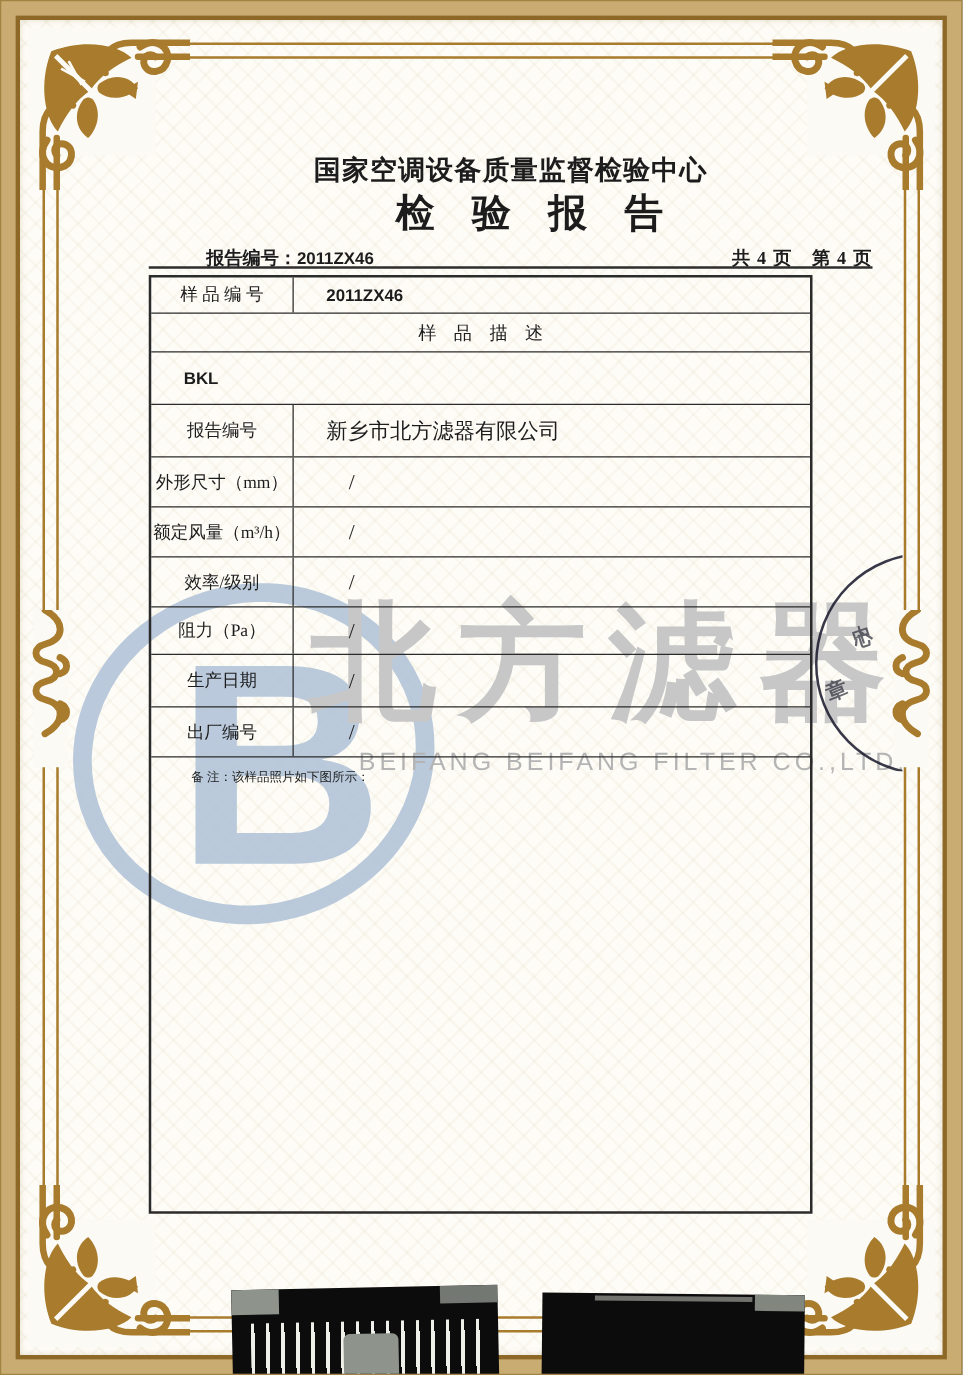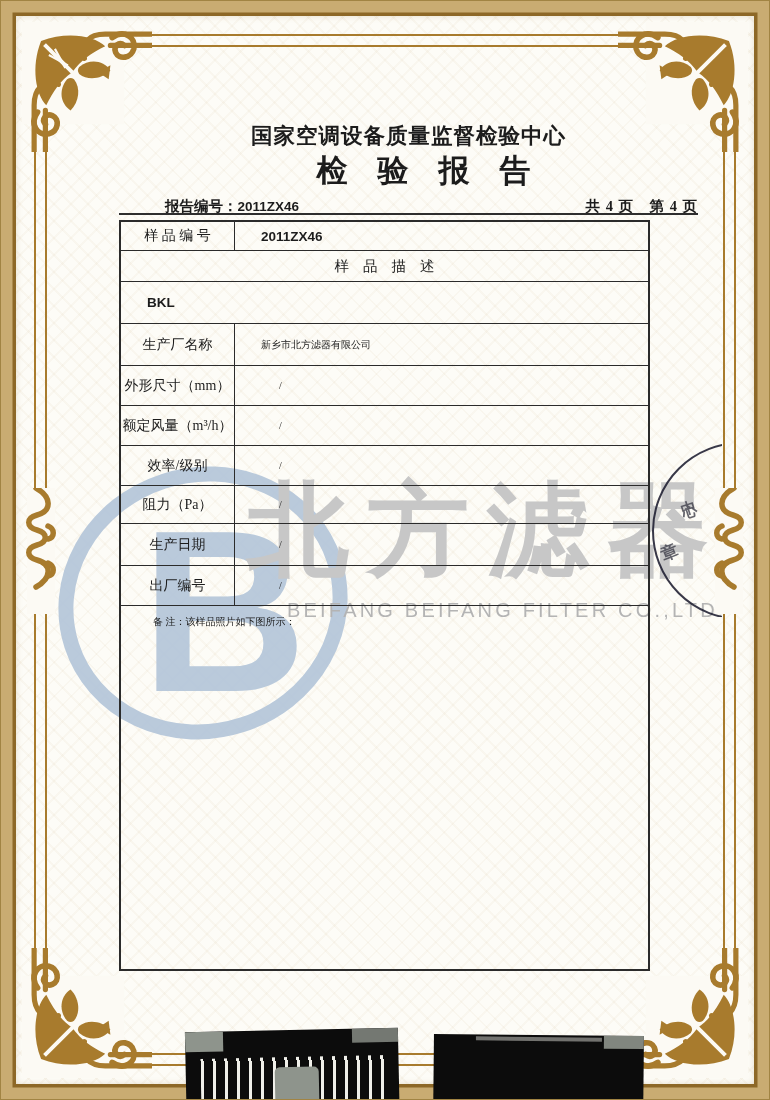--- a/index.html
+++ b/index.html
@@ -41,21 +41,21 @@
   .report-row{position:absolute;left:118px;top:196px;width:579px;height:18px;font-size:14.5px;}
   .report-no-wrap{position:absolute;left:2px;top:0;font-weight:600;margin-left:44px;}
   .pages{position:absolute;right:0;top:0;font-weight:700;letter-spacing:1px;}
   .rule{position:absolute;left:118px;top:212px;width:579px;height:1.6px;background:#2e2e2e;}
 
   .table{position:absolute;left:118px;top:219px;width:531px;height:751px;
          border:2px solid #2b2b2b;box-sizing:border-box;}
   .tr{display:flex;border-bottom:1.8px solid #2b2b2b;box-sizing:border-box;align-items:center;}
   .tl2{width:113px;border-right:1.8px solid #2b2b2b;align-self:stretch;display:flex;
        align-items:center;justify-content:center;font-size:14px;text-align:center;}
-  .td{flex:1;font-size:10px;padding-left:26px;}
+  .td{flex:1;font-size:17px;padding-left:26px;}
   .td.slash{padding-left:44px;}
   .latin{font-family:"Liberation Sans","DejaVu Sans",sans-serif;font-weight:600;font-size:13.5px;}
   .th-center{flex:1;text-align:center;font-size:14.5px;letter-spacing:14px;padding-left:14px;}
   .remark{position:relative;border-bottom:none;display:block;height:361px;}
   .remark-text{position:absolute;left:32px;top:9px;font-size:10px;}
   .photo{position:absolute;background:#0c0c0c;overflow:hidden;}
   .photo-left{left:66px;top:424px;width:213px;height:204px;transform:rotate(-1.2deg);}
   .photo-right{left:312px;top:429px;width:210px;height:186px;transform:rotate(.6deg);}
   .stripes{position:absolute;left:7%;right:5%;
       background:repeating-linear-gradient(90deg, rgba(252,252,246,.95) 0 3px, rgba(10,10,10,0) 3px 12px);}
@@ -205,21 +205,21 @@
         <div class="tl2">样 品 编 号</div>
         <div class="td latin">2011ZX46</div>
       </div>
       <div class="tr" style="height:31px">
         <div class="th-center">样品描述</div>
       </div>
       <div class="tr" style="height:42px">
         <div class="td latin">BKL</div>
       </div>
       <div class="tr" style="height:42px">
-        <div class="tl2">生产厂名称</div>
+        <div class="tl2">报告编号</div>
         <div class="td">新乡市北方滤器有限公司</div>
       </div>
       <div class="tr" style="height:40px">
         <div class="tl2">外形尺寸（mm）</div>
         <div class="td slash">/</div>
       </div>
       <div class="tr" style="height:40px">
         <div class="tl2">额定风量（m³/h）</div>
         <div class="td slash">/</div>
       </div>

